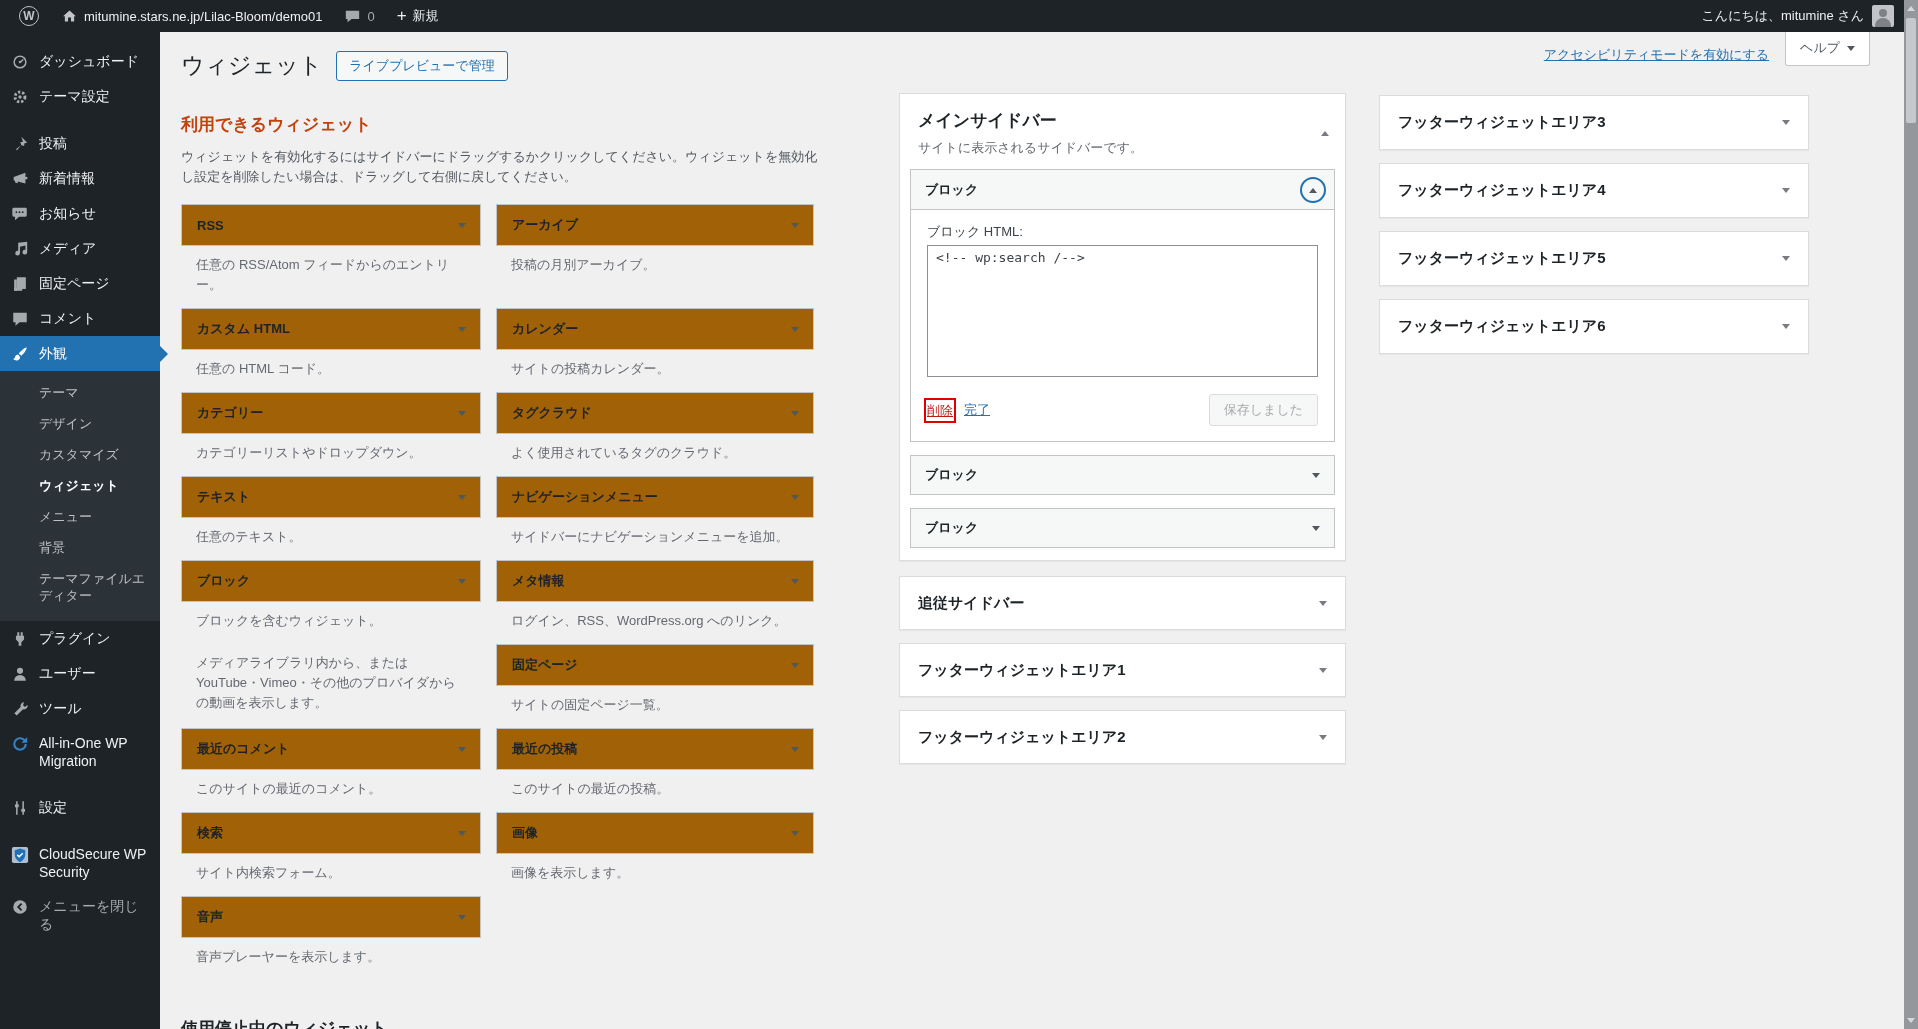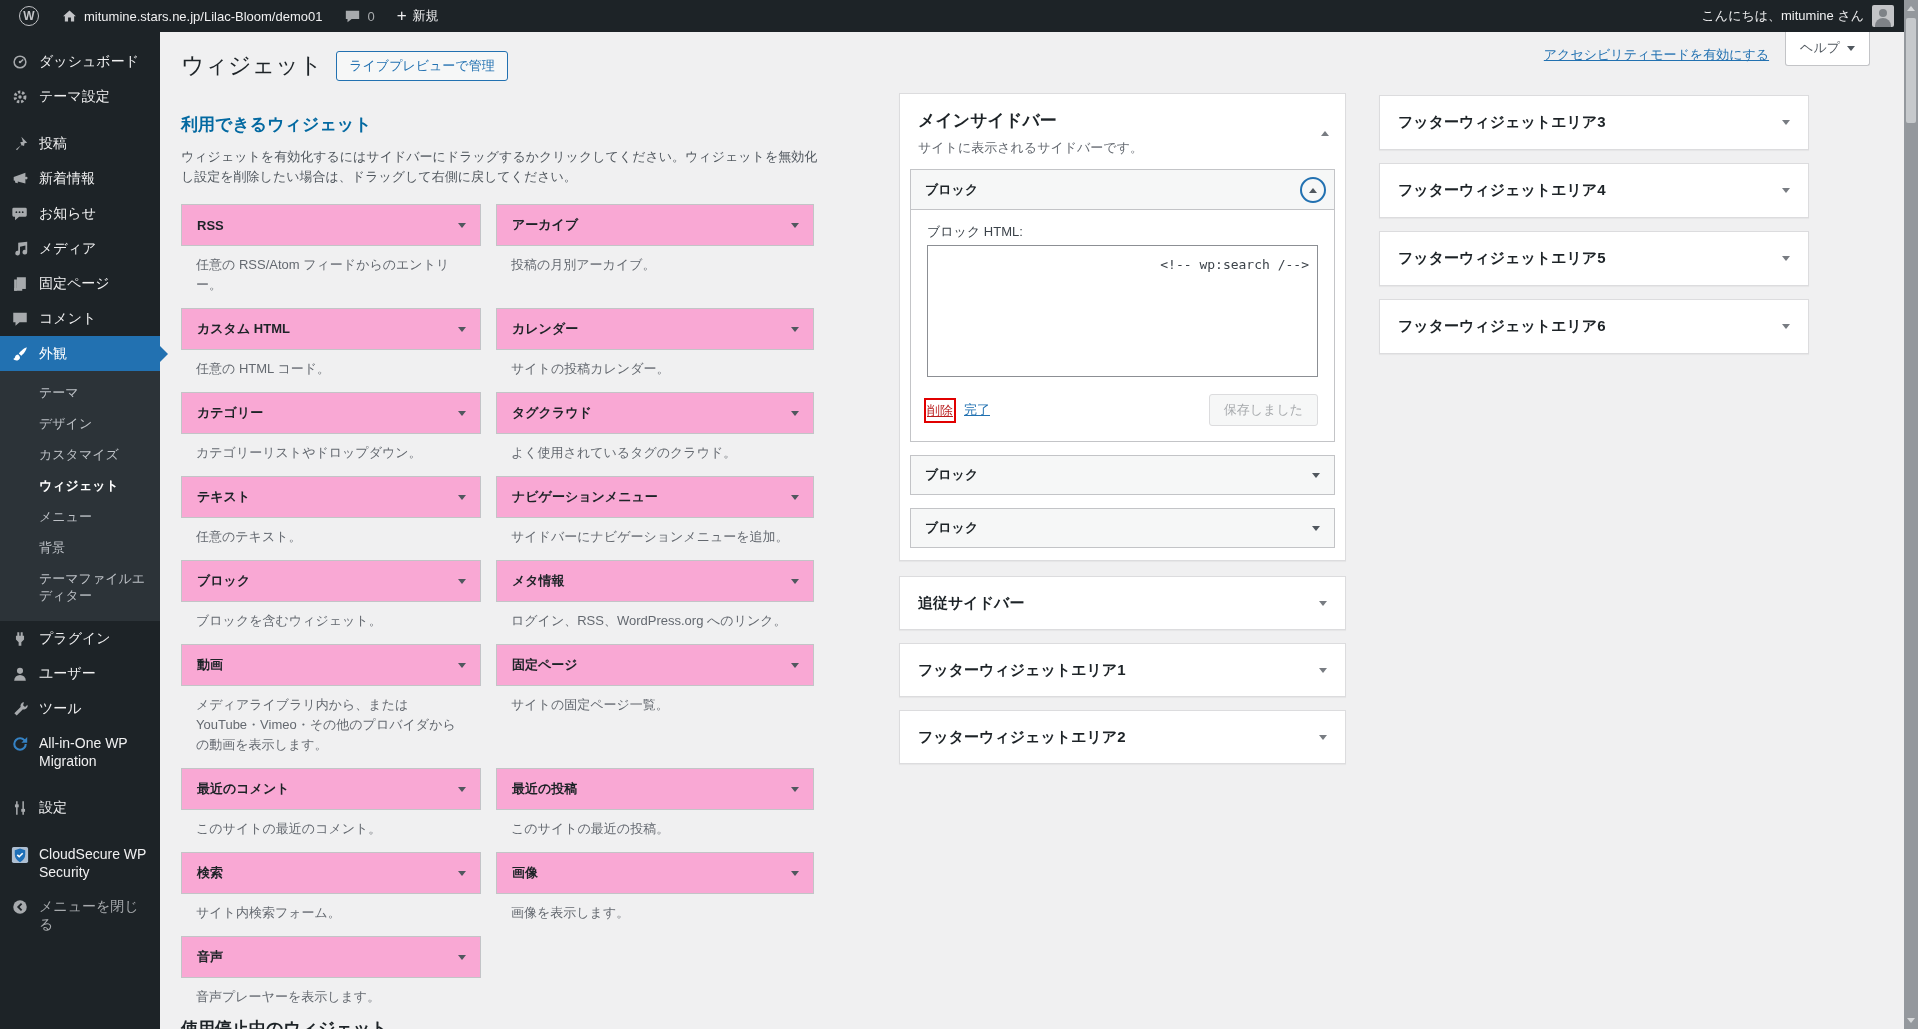--- a/index.html
+++ b/index.html
@@ -36,46 +36,46 @@
   .btn-outline-blue { font-size:13px; color:#2271b1; background:#f6f7f7; border:1px solid #2271b1; border-radius:3px; padding:5px 12px; cursor:pointer; }
   .meta-links { position:absolute; top:0; right:34px; display:flex; align-items:flex-start; gap:16px; }
   .a-link { color:#2271b1; font-size:13px; text-decoration:underline; cursor:pointer; margin-top:14px; }
   .help-tab { background:#fff; border:1px solid #c3c4c7; border-top:none; border-radius:0 0 3px 3px; padding:7px 14px 8px; font-size:13px; color:#50575e; display:flex; align-items:center; gap:7px; cursor:pointer; }
   .tri-down { width:0; height:0; border:4px solid transparent; border-top:5px solid #50575e; margin-top:4px; }
   .tri-down.sm { border-width:4px; border-top-width:5px; }
   .tri-up { width:0; height:0; border:4px solid transparent; border-bottom:5px solid #787c82; margin-bottom:4px; }
 
   
   .col-available { position:absolute; left:21px; top:81px; width:650px; }
-  .sec-heading { font-size:17px; font-weight:bold; color:#0369a1; }
+  .sec-heading { font-size:17px; font-weight:bold; color:#c2410c; }
   .sec-desc { font-size:13px; color:#50575e; line-height:1.55; margin-top:11px; width:648px; }
   .widget-grid { margin-top:17px; display:grid; grid-template-columns:300px 318px; column-gap:15px; }
   .w-cell {}
-  .w-card { background:#f9a8d4; border:1px solid #c3c4c7; height:42px; display:flex; align-items:center; cursor:pointer; }
+  .w-card { background:#a16207; border:1px solid #c3c4c7; height:42px; display:flex; align-items:center; cursor:pointer; }
   .w-card .w-name { font-size:13px; font-weight:bold; padding-left:15px; color:#1d2327; }
   .w-card .tri-down { margin-left:auto; margin-right:14px; border-top-color:#50575e; }
   .w-desc { font-size:13px; color:#646970; margin:9px 15px 13px; line-height:20px; }
   .inactive-heading { position:absolute; left:21px; top:985px; font-size:17px; font-weight:bold; }
 
   
   .col-sidebars { position:absolute; left:739px; top:61px; width:447px; }
   .panel { background:#fff; border:1px solid #dcdcde; box-shadow:0 1px 1px rgba(0,0,0,.04); }
   .panel-head { padding:15px 18px 0; position:relative; }
   .panel-title { font-size:17px; font-weight:bold; color:#1d2327; }
   .panel-toggle { position:absolute; right:16px; top:20px; cursor:pointer; }
   .panel-desc { padding:7px 18px 10px; font-size:13px; color:#646970; }
   .widget-area { padding:2px 10px 12px; }
   .xw { border:1px solid #c3c4c7; }
   .xw-head { background:#f6f7f7; height:40px; display:flex; align-items:center; border-bottom:1px solid #c3c4c7; cursor:pointer; }
   .xw-title { font-size:13px; font-weight:bold; padding-left:14px; }
   .focus-circle { margin-left:auto; margin-right:8px; width:26px; height:26px; border:2px solid #2271b1; border-radius:50%; display:flex; align-items:center; justify-content:center; cursor:pointer; }
   .focus-circle .tri-up { border-bottom-color:#50575e; margin-bottom:3px; }
   .xw-body { background:#fff; padding:13px 16px 15px; }
   .fld-label { display:block; font-size:13px; color:#3c434a; margin-bottom:4px; }
-  .code-area { width:100%; height:132px; border:1px solid #8c8f94; padding:11px 8px; font-family:"DejaVu Sans Mono","Liberation Mono",monospace; font-size:13px; color:#3c434a; resize:none; background:#fff;text-align:right; }
+  .code-area { width:100%; height:132px; border:1px solid #8c8f94; padding:4px 8px; font-family:"DejaVu Sans Mono","Liberation Mono",monospace; font-size:13px; color:#3c434a; resize:none; background:#fff; }
   .xw-actions { margin-top:13px; display:flex; align-items:center; }
   .hl-box { outline:2px solid #e10000; outline-offset:1px; display:inline-block; }
   .link-delete { color:#b91c1c; font-size:13px; text-decoration:underline; cursor:pointer; }
   .link-done { color:#2271b1; font-size:13px; text-decoration:underline; cursor:pointer; margin-left:11px; }
   .btn-saved { margin-left:auto; background:#f6f7f7; border:1px solid #dcdcde; color:#a7aaad; font-size:13px; padding:6px 14px; border-radius:3px; }
   .cw { margin-top:13px; border:1px solid #c3c4c7; background:#f6f7f7; height:40px; display:flex; align-items:center; cursor:pointer; }
   .cw .w-name { font-size:13px; font-weight:bold; padding-left:14px; }
   .cw .tri-down { margin-left:auto; margin-right:14px; border-top-color:#50575e; }
   .accordion { margin-top:15px; background:#fff; border:1px solid #dcdcde; box-shadow:0 1px 1px rgba(0,0,0,.04); height:54px; display:flex; align-items:center; padding:0 18px; cursor:pointer; }
   .accordion + .accordion { margin-top:13px; }
@@ -374,24 +374,20 @@
           <p class="w-desc">ブロックを含むウィジェット。</p>
         </div>
       <div class="w-cell">
           <div class="w-card">
             <span class="w-name">メタ情報</span>
             <span class="tri-down"></span>
           </div>
           <p class="w-desc">ログイン、RSS、WordPress.org へのリンク。</p>
         </div>
       <div class="w-cell">
-          <div class="w-card">
-            <span class="w-name">動画</span>
-            <span class="tri-down"></span>
-          </div>
           <p class="w-desc">メディアライブラリ内から、または YouTube・Vimeo・その他のプロバイダからの動画を表示します。</p>
         </div>
       <div class="w-cell">
           <div class="w-card">
             <span class="w-name">固定ページ</span>
             <span class="tri-down"></span>
           </div>
           <p class="w-desc">サイトの固定ページ一覧。</p>
         </div>
       <div class="w-cell">

